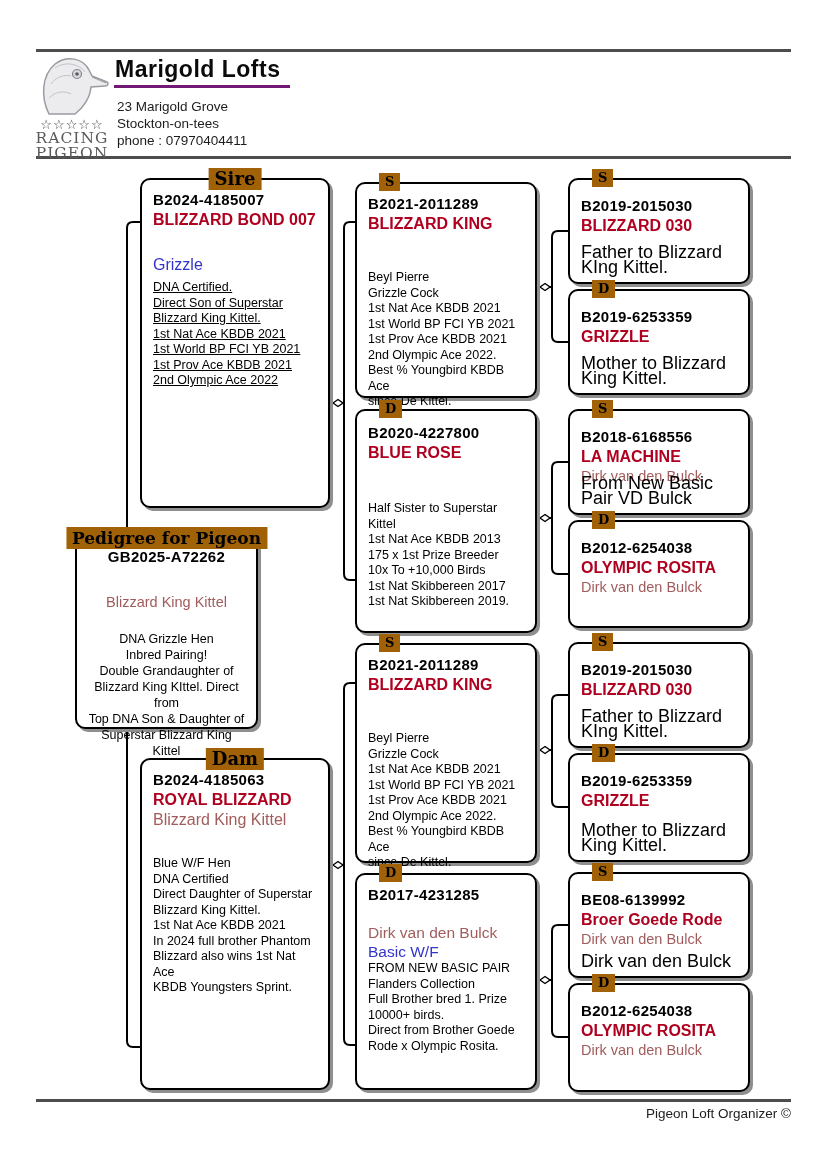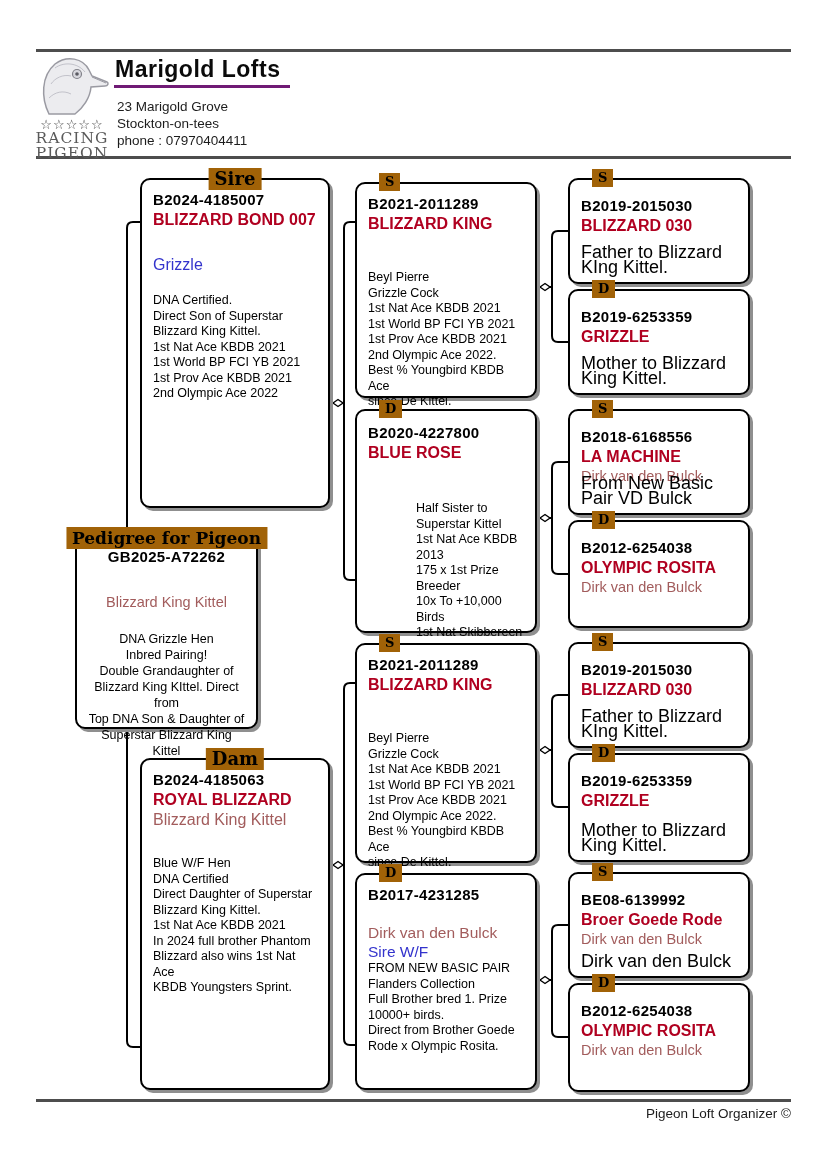--- a/index.html
+++ b/index.html
@@ -25,22 +25,22 @@
         font-family:"DejaVu Serif",serif;font-weight:bold;font-size:18px;white-space:nowrap;}
   .plabel.center{left:50%;transform:translateX(-50%);}
   .plabel.small{left:22px;font-size:13px;top:-11px;line-height:18px;}
   .ring{font-weight:bold;font-size:15px;line-height:20px;padding:0 11px;letter-spacing:.3px;}
   .name{font-weight:bold;font-size:16px;line-height:20px;padding:0 11px;color:#B00020;}
   .strain{font-size:14.5px;line-height:18px;padding:0 11px;color:#A25C5C;}
   .colour{font-size:14.5px;line-height:18px;padding:0 11px;color:#3333CC;}
   .details{font-size:12.5px;line-height:15.5px;padding:0 11px;}
   .footnote{position:absolute;left:11px;bottom:7px;font-size:18px;line-height:15px;}
   .pt8{padding-top:8px;}.pt10{padding-top:10px;}.pt12{padding-top:12px;}.pt16{padding-top:16px;}
-  .mt2{margin-top:19px;}.mt18{margin-top:18px;}.mt20{margin-top:20px;}
-  .mt26{margin-top:26px;}.mt36{margin-top:36px;}.mt38{margin-top:38px;margin-left:48px;}
+  .mt2{margin-top:6px;text-decoration:underline;}.mt18{margin-top:18px;}.mt20{margin-top:20px;}
+  .mt26{margin-top:26px;}.mt36{margin-top:36px;}.mt38{margin-top:38px;}
   .subj-details{font-size:12.5px;line-height:16px;padding:0 10px;}
 </style>
 </head>
 <body>
 
 <div id="page">
 
   <div class="hrule" style="left:36px;top:49px;width:755px;"></div>
   <div class="hrule" style="left:36px;top:156px;width:755px;"></div>
   <div class="hrule" style="left:36px;top:1099px;width:755px;"></div>
@@ -184,21 +184,21 @@
       <div>2nd Olympic Ace 2022.</div>
       <div>Best % Youngbird KBDB Ace</div>
       <div>since De Kittel.</div>
     </div>
   </div>
 
   <div class="pbox" style="left:355px;top:873px;width:182px;height:217px;">
     <span class="plabel small">D</span>
     <div class="ring pt10">B2017-4231285</div>
     <div class="strain mt18" style="font-size:15.5px;line-height:19px;">Dirk van den Bulck</div>
-    <div class="colour" style="font-size:15.5px;line-height:19px;">Sire W/F</div>
+    <div class="colour" style="font-size:15.5px;line-height:19px;">Basic W/F</div>
     <div class="details">
       <div>FROM NEW BASIC PAIR</div>
       <div>Flanders Collection</div>
       <div>Full Brother bred 1. Prize</div>
       <div>10000+ birds.</div>
       <div>Direct from Brother Goede</div>
       <div>Rode x Olympic Rosita.</div>
     </div>
   </div>
 

